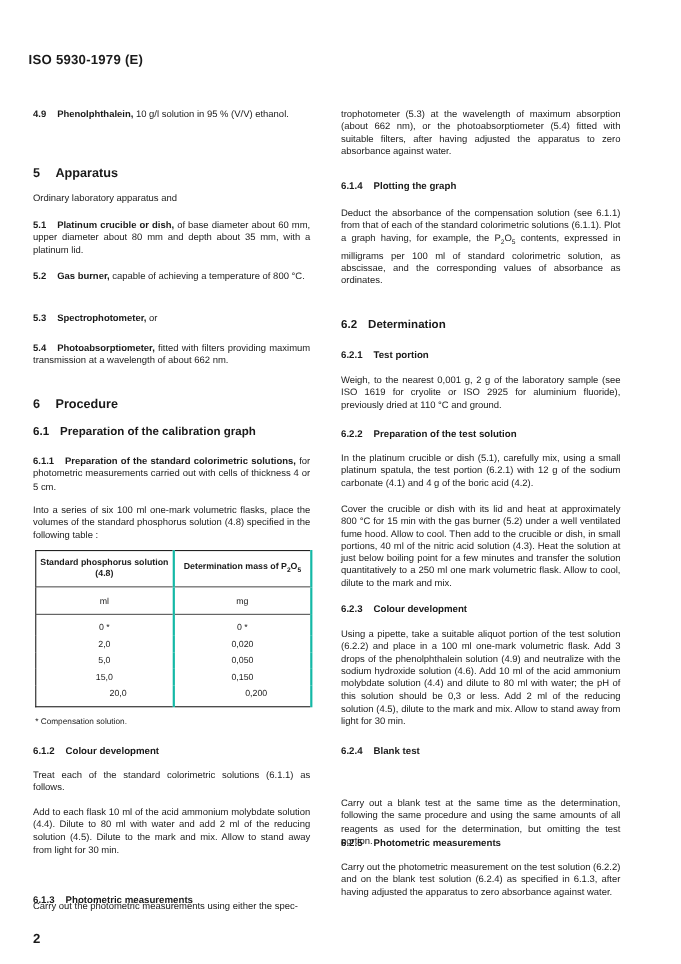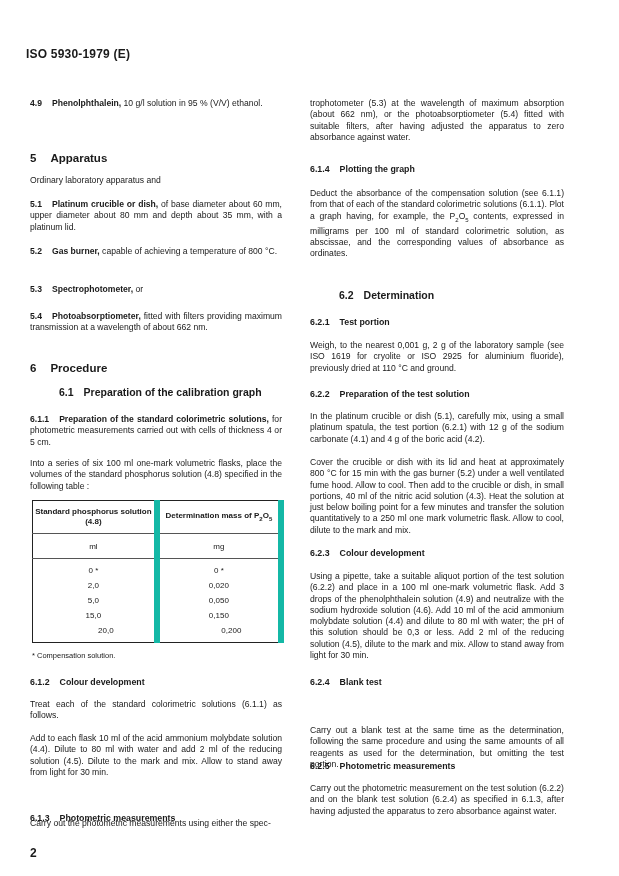--- a/index.html
+++ b/index.html
@@ -7,26 +7,26 @@
     width: 619px; height: 876px; background: #ffffff; position: relative; overflow: hidden;
     font-family: "Liberation Sans", "DejaVu Sans", sans-serif; color: #1a1a1a;
   }
   .header { position: absolute; left: 26px; top: 47px; font-size: 12px; font-weight: bold; letter-spacing: 0.2px; }
   .col { position: absolute; top: 0; }
   .left { left: 30px; width: 252px; }
   .right { left: 310px; width: 254px; }
   .blk { position: absolute; left: 0; width: 100%; font-size: 8.6px; line-height: 11.3px; text-align: justify; }
   .blk b { font-weight: bold; }
   .h1 { position: absolute; left: 0; font-size: 11.5px; font-weight: bold; }
-  .h2 { position: absolute; left: 0; font-size: 10.5px; font-weight: bold; margin-left: 29px; }
+  .h2 { position: absolute; left: 0; font-size: 10.5px; font-weight: bold; }
   .h3 { position: absolute; left: 0; font-size: 8.8px; font-weight: bold; text-align: right; }
   .num { display: inline-block; margin-right: 10px; }
   .num-big { display: inline-block; margin-right: 14px; }
   table.std { position: absolute; left: 32px; top: 500px; width: 252px; border-collapse: collapse; font-size: 8px; }
-  table.std td, table.std th { border-left: 1px solid #222; border-right: 6px solid #14b8a6; text-align: center; }
+  table.std td, table.std th { border-left: 1px solid #222; border-right: 2px solid #14b8a6; text-align: center; }
   table.std th { font-weight: bold; padding: 4px 2px; border-top: 1.5px solid #222; border-bottom: 1px solid #555; height: 24px; line-height: 10px; }
   table.std tr.units td { border-bottom: 1px solid #555; height: 22px; }
   table.std tr.data td { height: 15px; padding: 0; }
   table.std tr.first td { padding-top: 4px; }
   table.std tr.last td { border-bottom: 1.5px solid #222; padding-bottom: 4px; padding-left: 25px; }
   .footnote { position: absolute; left: 32px; top: 651px; font-size: 7.5px; }
   .pageno { position: absolute; left: 30px; top: 846px; font-size: 12px; font-weight: bold; }
   sub { font-size: 6px; }
 </style>
 </head>

